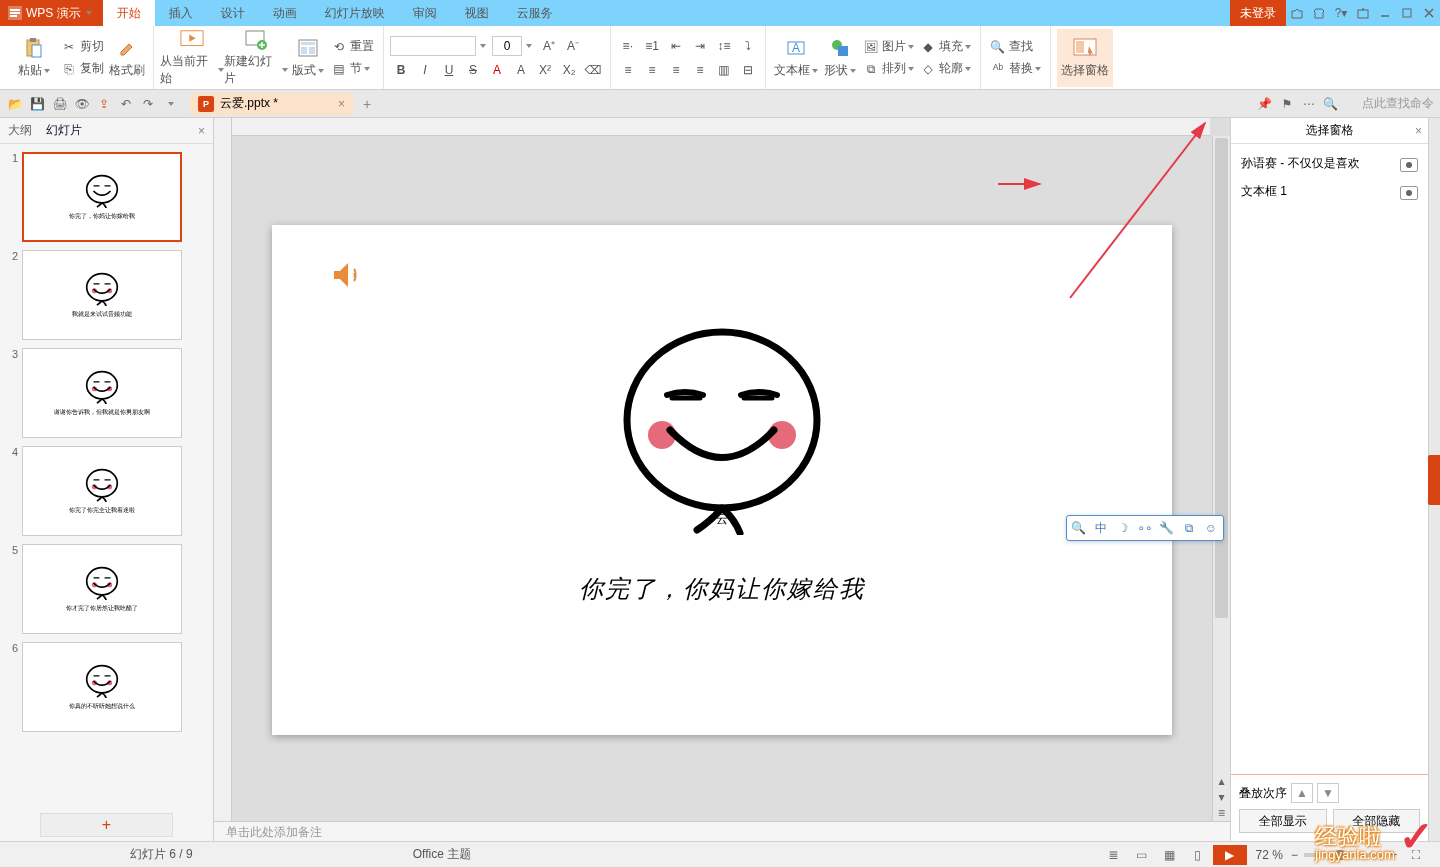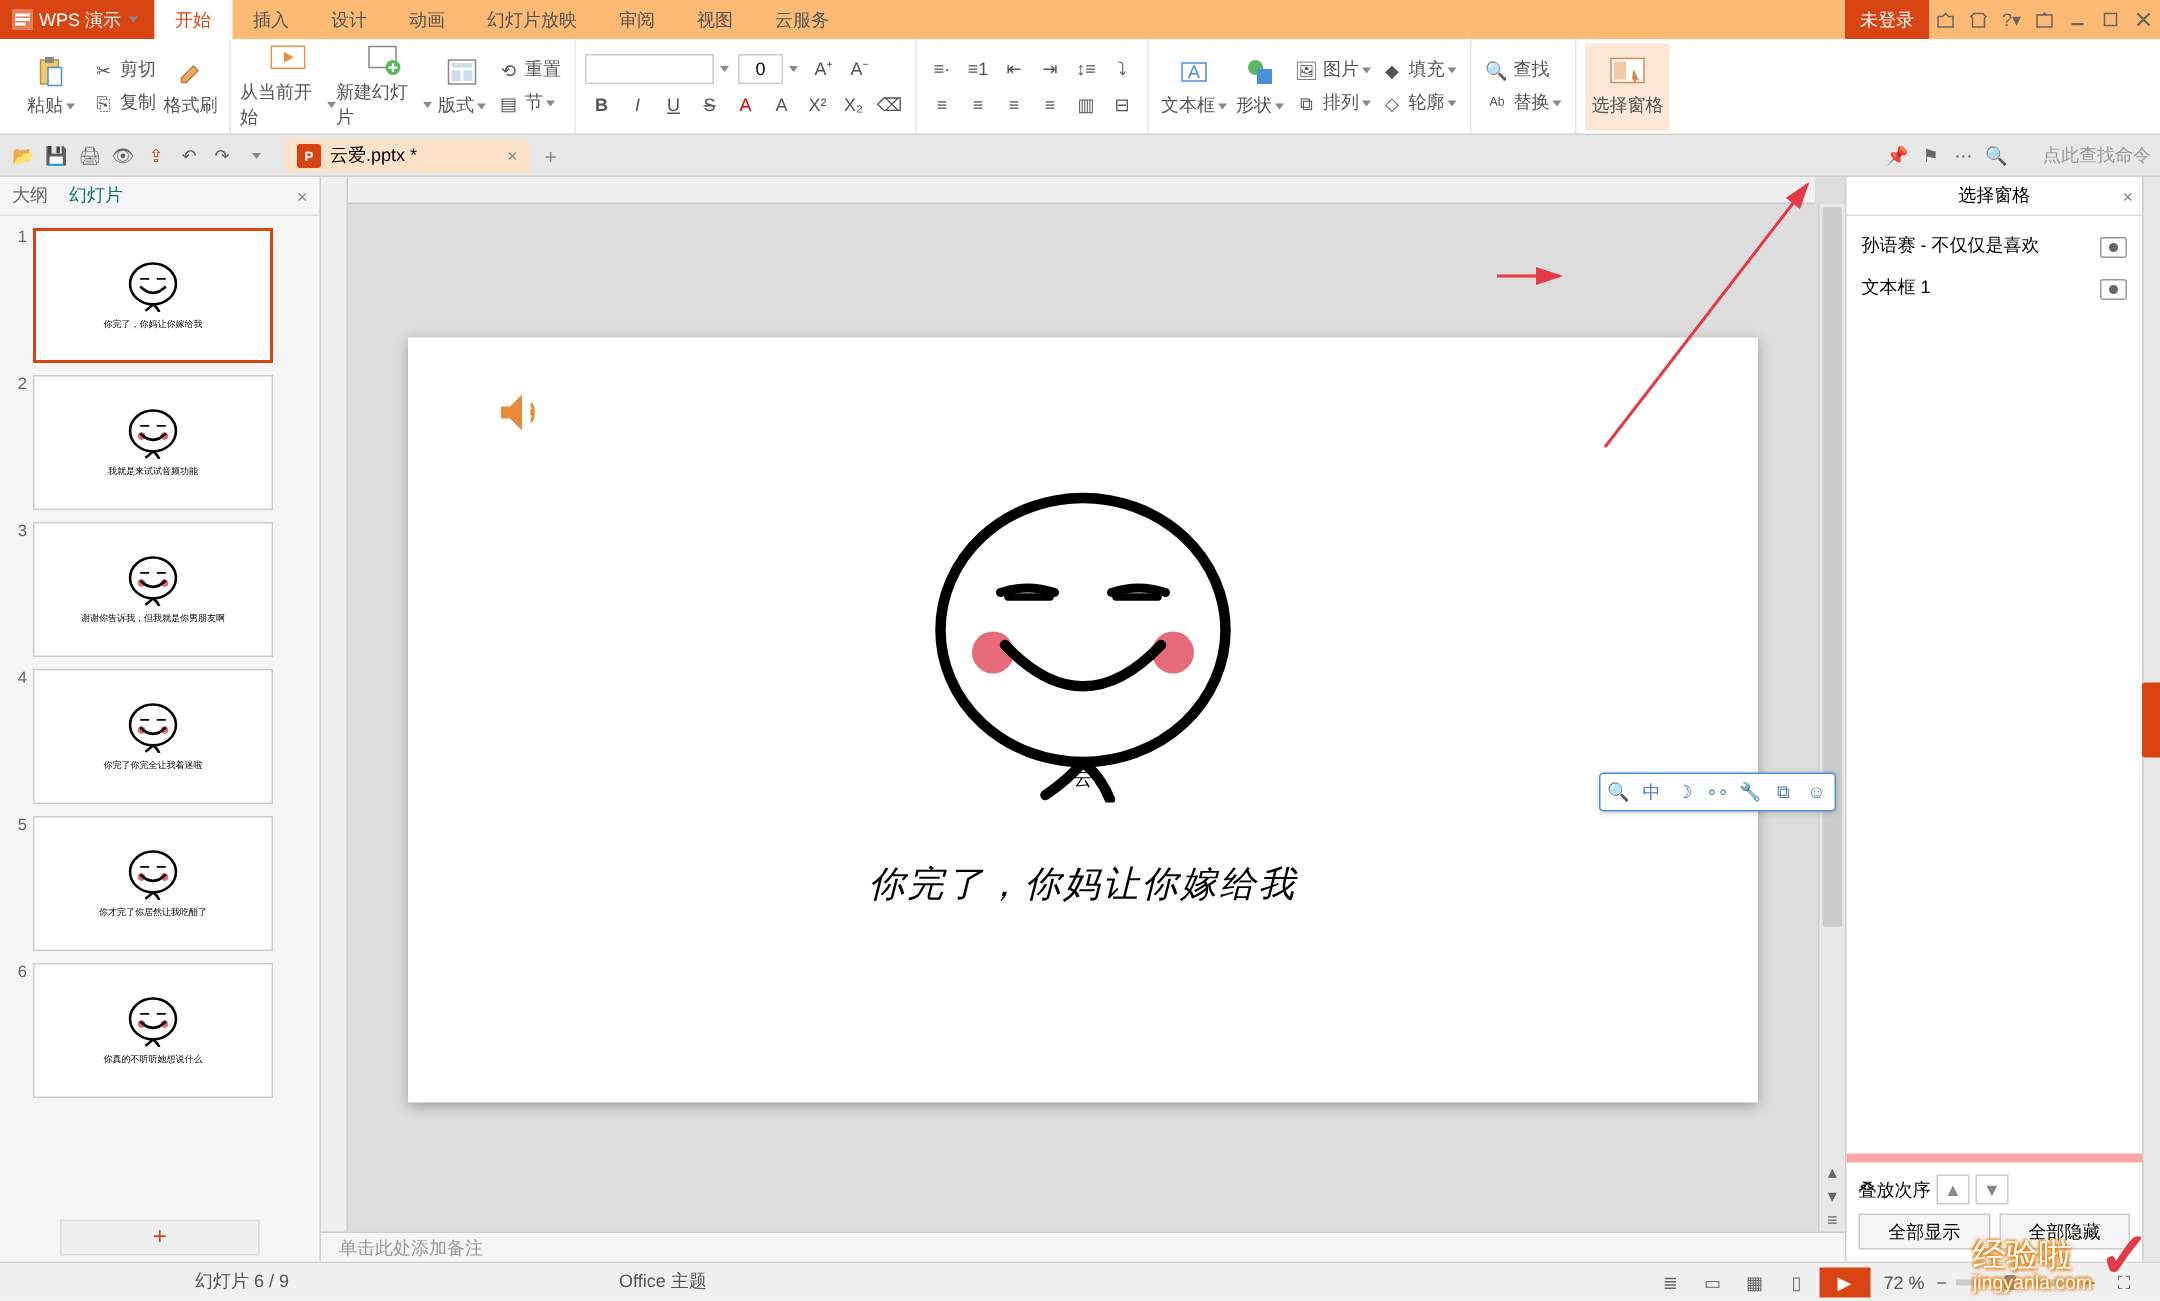--- a/index.html
+++ b/index.html
@@ -1,19 +1,19 @@
 <!DOCTYPE html>
 <html><head>
 <meta charset="utf-8">
 <style>
 *{margin:0;padding:0;box-sizing:border-box;font-family:"Microsoft YaHei",sans-serif;font-size:12px;user-select:none}
 body{background:#fff;overflow:hidden}
 
 
-.titlebar{height:26px;background:#fdba74;display:flex;align-items:stretch}
+.titlebar{height:26px;background:#7dd3fc;display:flex;align-items:stretch}
 .app-brand{background:#d94512;color:#fff;display:flex;align-items:center;padding:0 8px;font-size:12px}
 .app-brand svg{margin-right:4px}
 .app-brand-drop{width:14px;display:flex;align-items:center;justify-content:center;cursor:pointer}
 .menu-tabs{display:flex;align-items:stretch}
 .menu-tab{padding:0 14px;display:flex;align-items:center;color:#555;cursor:pointer}
 .menu-tab.active{background:#fff;color:#d94512}
 .title-spacer{flex:1}
 .title-right{display:flex;align-items:center}
 .title-badge{background:#d94512;color:#fff;padding:0 10px;height:100%;display:flex;align-items:center}
 .title-icon{width:22px;height:26px;display:flex;align-items:center;justify-content:center;color:#666;cursor:pointer}
@@ -51,21 +51,21 @@
 .qab .ri{width:22px;height:22px;display:flex;align-items:center;justify-content:center;cursor:pointer;color:#666}
 .qab .search-hint{color:#999;margin-left:20px}
 
 
 .main{display:flex;height:calc(100vh - 26px - 64px - 28px - 26px)}
 
 
 .leftpanel{width:214px;background:#f5f5f5;border-right:1px solid #d0d0d0;display:flex;flex-direction:column}
 .lp-tabs{height:26px;display:flex;align-items:center;padding:0 8px;border-bottom:1px solid #ddd}
 .lp-tab{margin-right:14px;cursor:pointer;color:#666}
-.lp-tab.active{color:#0f766e}
+.lp-tab.active{color:#0f172a}
 .lp-close{margin-left:auto;color:#888;cursor:pointer}
 .thumbs{flex:1;overflow-y:auto;padding:8px 4px}
 .thumb-row{display:flex;margin-bottom:8px}
 .thumb-num{width:18px;text-align:right;padding-right:4px;color:#666;font-size:11px}
 .thumb{width:160px;height:90px;background:#fff;border:1px solid #ccc;position:relative;display:flex;flex-direction:column;align-items:center;justify-content:center}
 .thumb.active{border:2px solid #d94512}
 .thumb svg{width:44px;height:34px}
 .thumb-text{font-size:6px;margin-top:4px;color:#000}
 .lp-addbar{height:24px;display:flex;align-items:center;justify-content:center;background:#eee;margin:0 40px 4px;border:1px solid #ddd;cursor:pointer;color:#d94512;font-size:16px}
 
@@ -88,21 +88,21 @@
 
 
 .rightpane{width:198px;border-left:1px solid #d0d0d0;background:#fff;display:flex;flex-direction:column;position:relative}
 .rp-head{height:26px;display:flex;align-items:center;justify-content:center;border-bottom:1px solid #ddd;position:relative}
 .rp-close{position:absolute;right:6px;color:#888;cursor:pointer}
 .rp-sub{padding:8px 10px;color:#d94512;font-size:12px}
 .rp-list{flex:1;padding:0 6px}
 .rp-item{display:flex;align-items:flex-end;height:28px;padding:0 4px;cursor:pointer}
 .rp-item .eye{margin-left:auto;width:18px;height:14px;border:1px solid #999;border-radius:2px;display:flex;align-items:center;justify-content:center}
 .rp-item .eye::after{content:"";width:6px;height:6px;background:#666;border-radius:50%}
-.rp-foot{padding:8px;border-top:6px solid #fca5a5}
+.rp-foot{padding:8px;border-top:1px solid #fca5a5}
 .rp-foot-row{display:flex;align-items:center;margin-bottom:6px}
 .rp-foot-row .ab{width:22px;height:20px;border:1px solid #ccc;margin-left:4px;display:flex;align-items:center;justify-content:center;cursor:pointer;color:#888}
 .rp-foot-btns{display:flex;gap:6px}
 .rp-foot-btns button{flex:1;height:24px;border:1px solid #ccc;background:#f5f5f5;cursor:pointer}
 
 
 .rsidebar{width:12px;background:#e8e8e8;border-left:1px solid #ccc;position:relative}
 .rsidebar .handle{position:absolute;top:50%;left:-1px;width:12px;height:50px;background:#d94512;border-radius:2px 0 0 2px;transform:translateY(-50%)}
 
 

